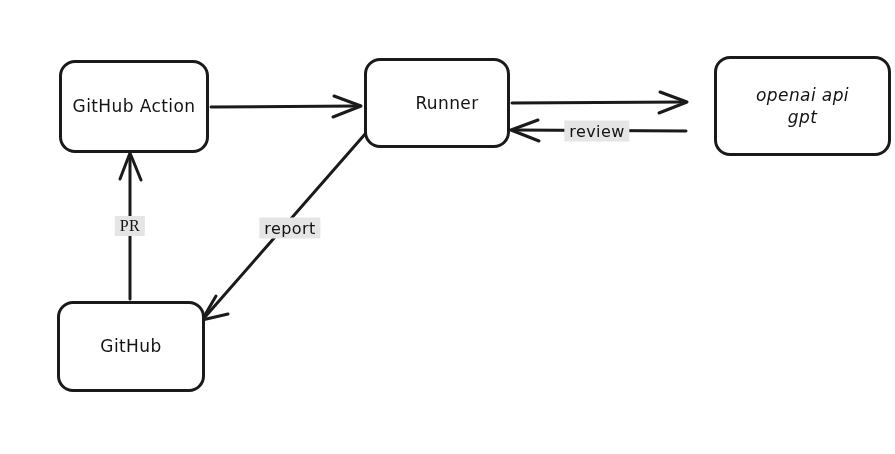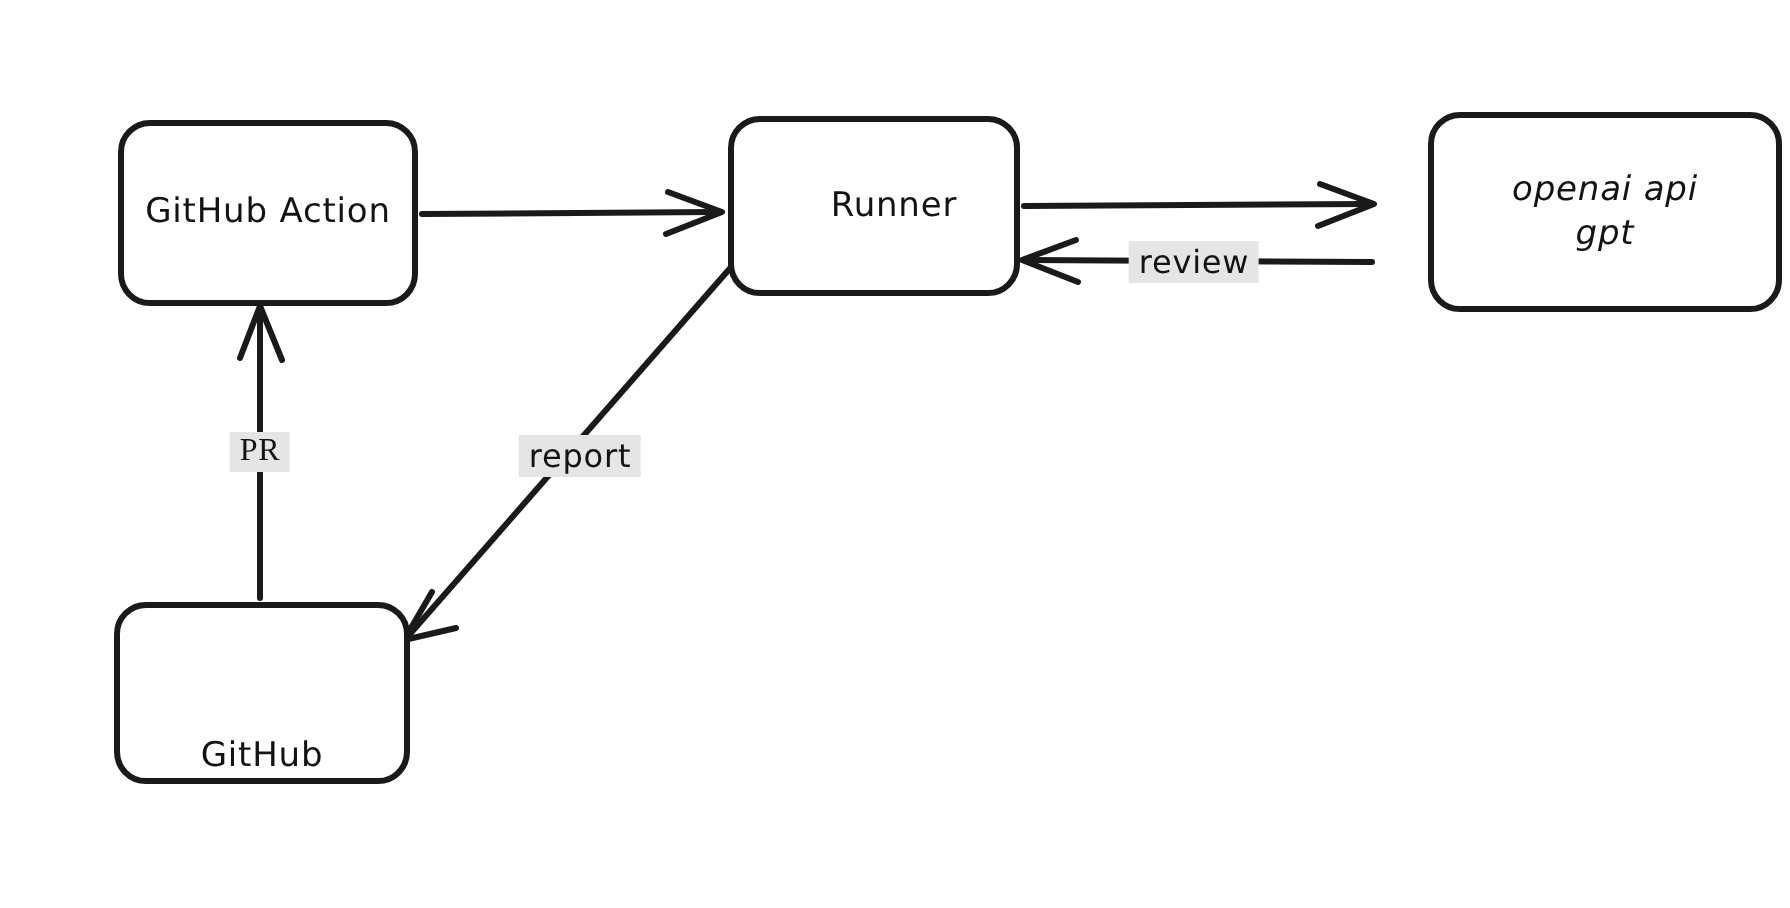--- a/index.html
+++ b/index.html
@@ -98,21 +98,21 @@
 
   <div class="node-box" style="left:364px; top:58px; width:146px; height:90px;padding-left:20px;">
     <span class="node-label">Runner</span>
   </div>
 
   <div class="node-box" style="left:714px; top:56px; width:177px; height:100px;font-style:italic;">
     <span class="node-label">openai api</span>
     <span class="node-label">gpt</span>
   </div>
 
-  <div class="node-box" style="left:57px; top:301px; width:148px; height:91px;justify-content:flex-end;">
+  <div class="node-box" style="left:57px; top:301px; width:148px; height:91px;">
     <span class="node-label">GitHub</span>
   </div>
 
   <div class="edge-label" style="left:597px; top:131px;">review</div>
 
   <div class="edge-label" style="left:290px; top:228px;">report</div>
 
   <div class="edge-label" style="left:130px; top:226px;font-family:Liberation Serif, serif;">PR</div>
 
 </div>

